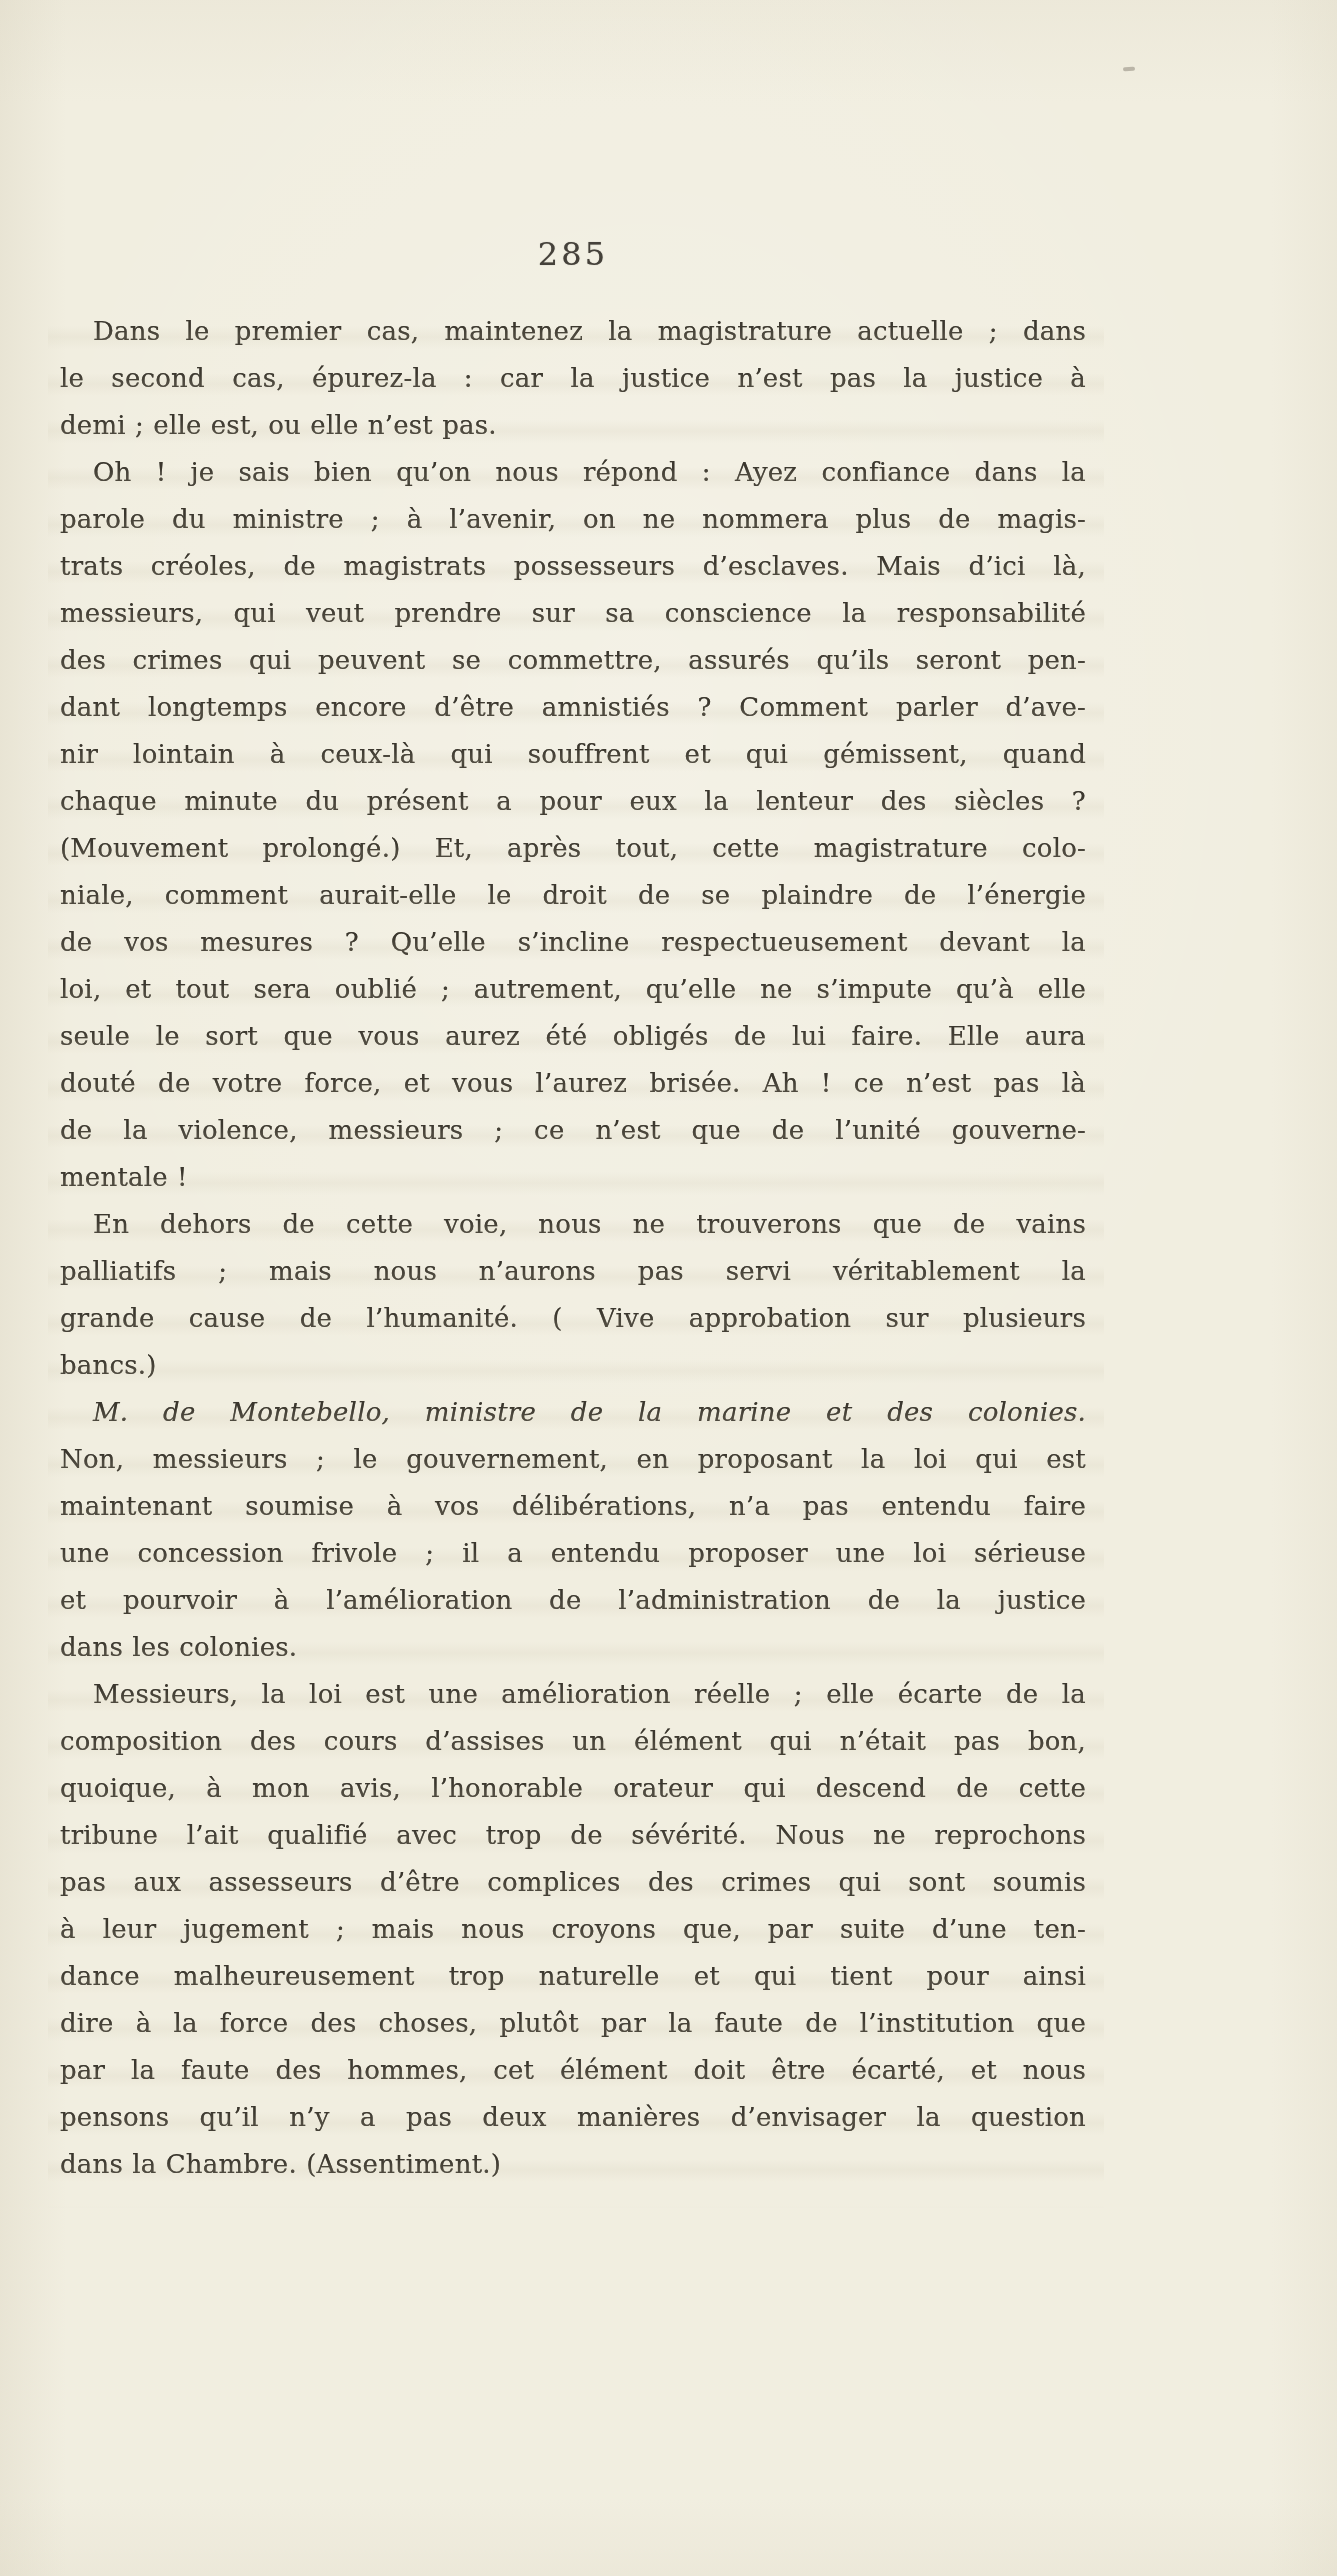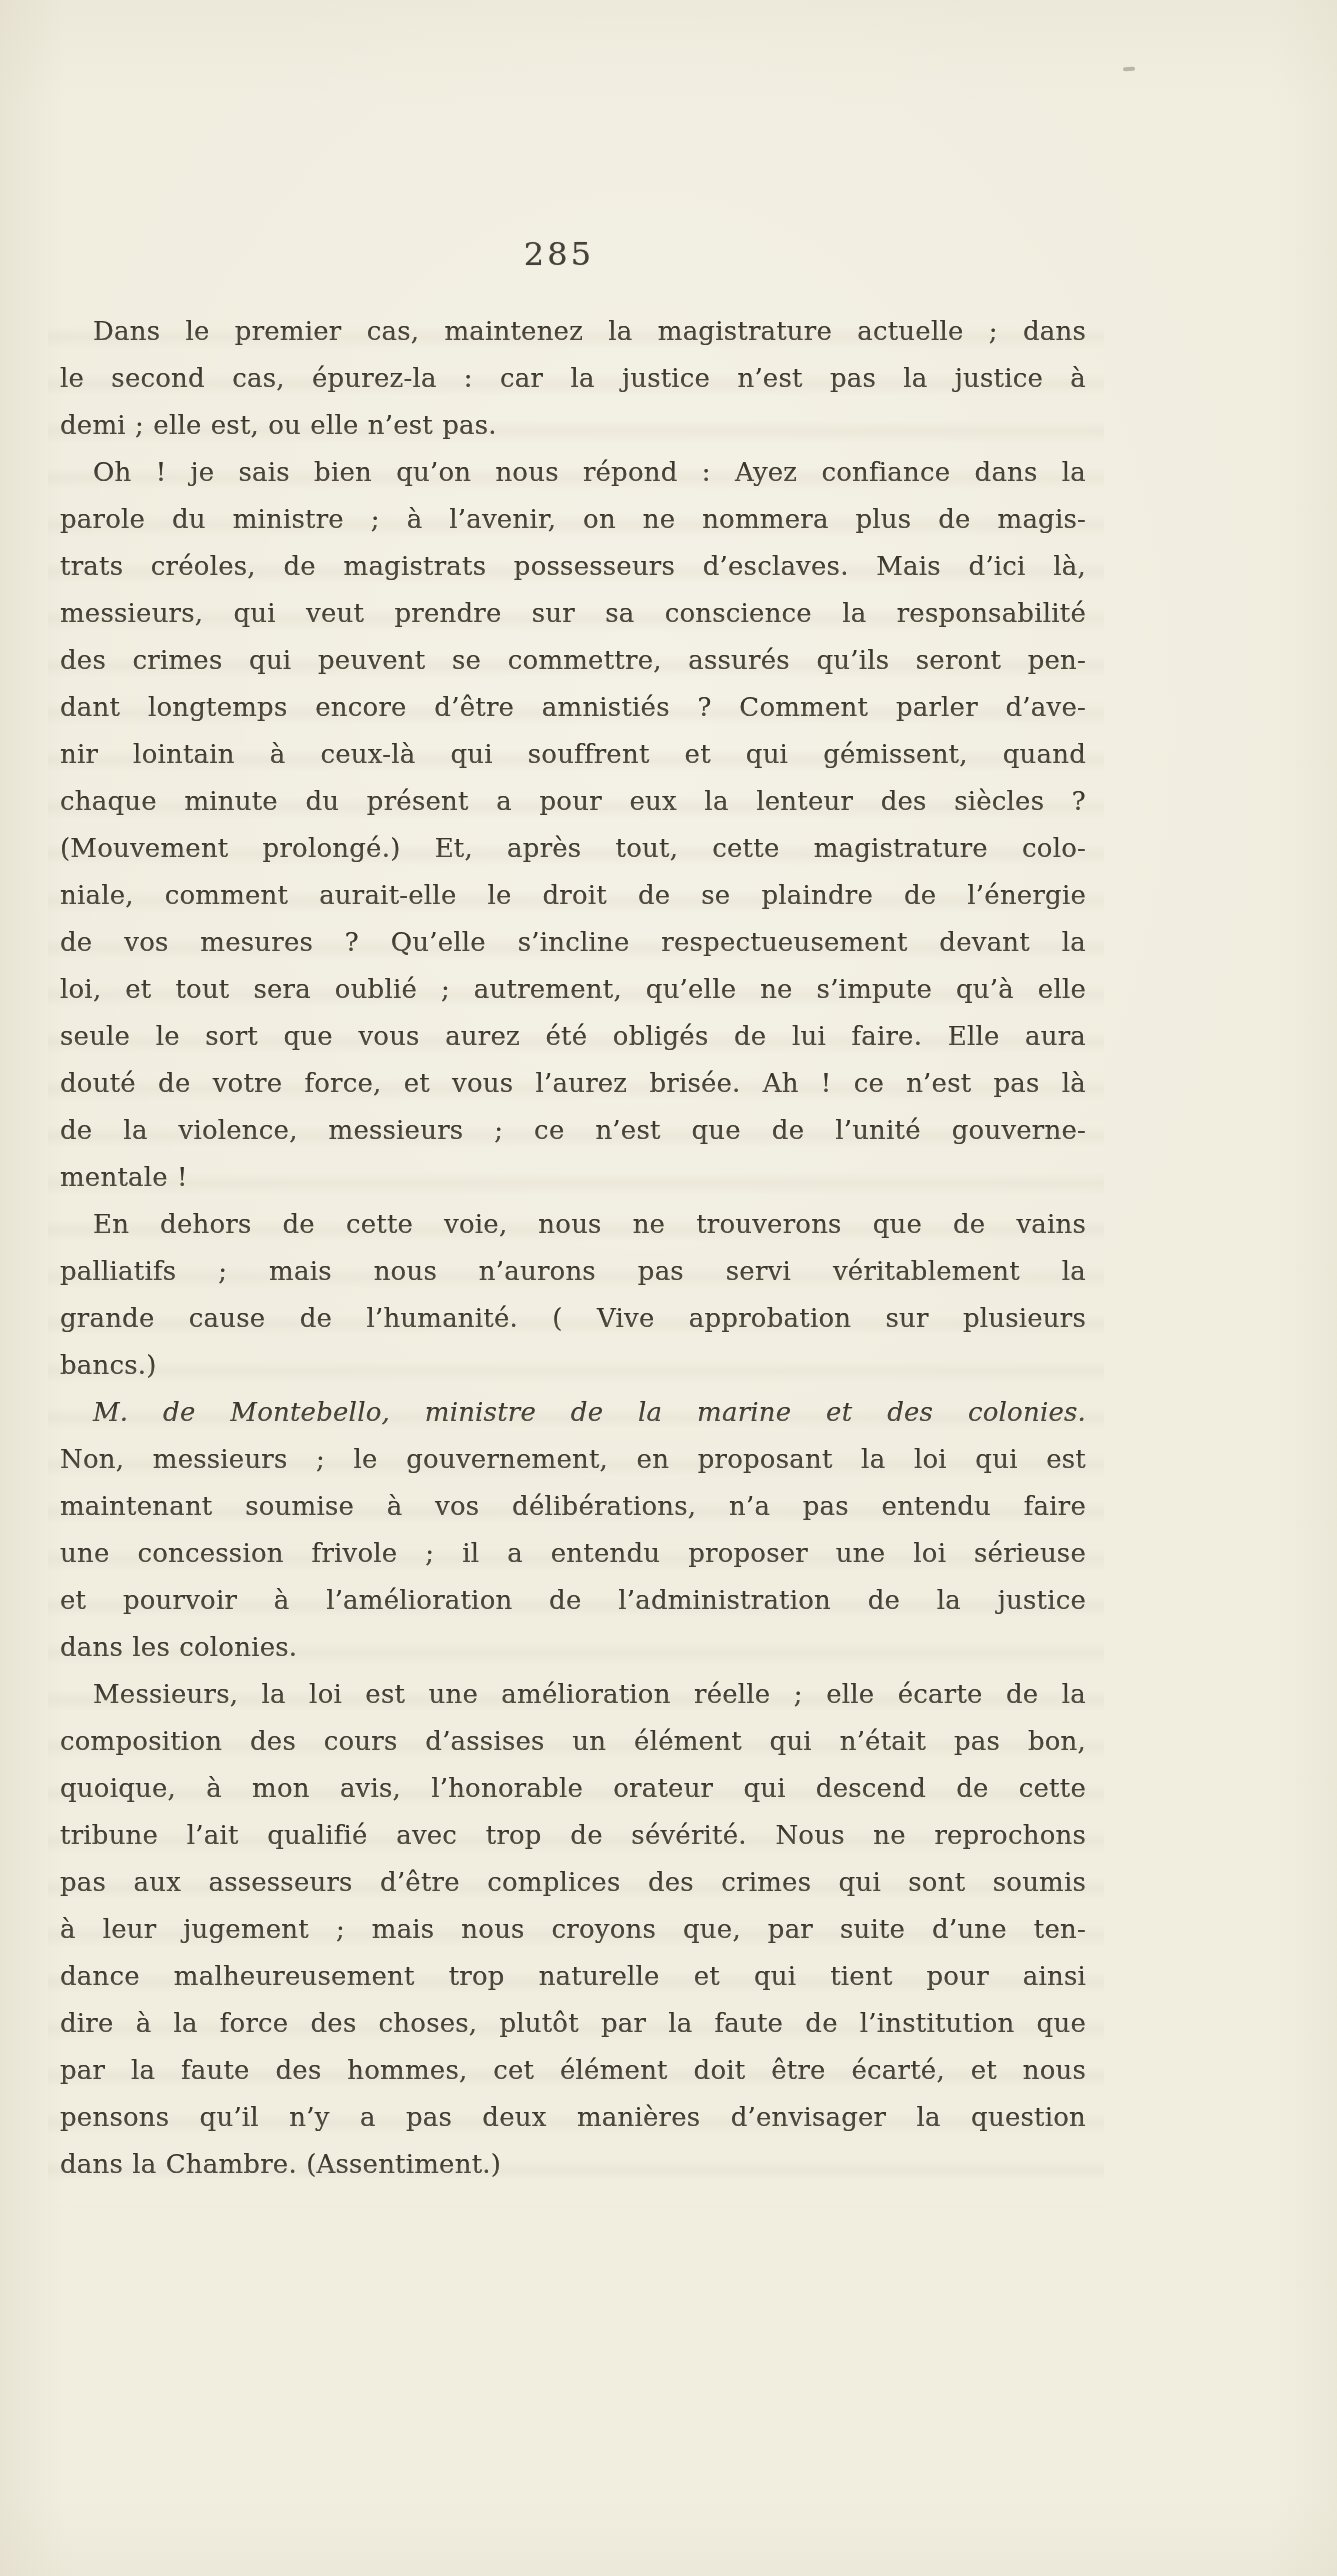--- a/index.html
+++ b/index.html
@@ -33,21 +33,21 @@
       rgba(203,196,172,0.00) 0px,
       rgba(203,196,172,0.00) 24px,
       rgba(203,196,172,0.16) 35px,
       rgba(203,196,172,0.00) 47px
     );
     pointer-events: none;
   }
 
   .page-number {
     position: absolute;
-    left: 46px;
+    left: 60px;
     top: 235px;
     width: 1026px;
     text-align: center;
     font-size: 32px;
     letter-spacing: 3.2px;
     color: #45413a;
     text-shadow: 0 0 0.8px rgba(69,65,58,0.55);
   }
 
   .ink-mark {

